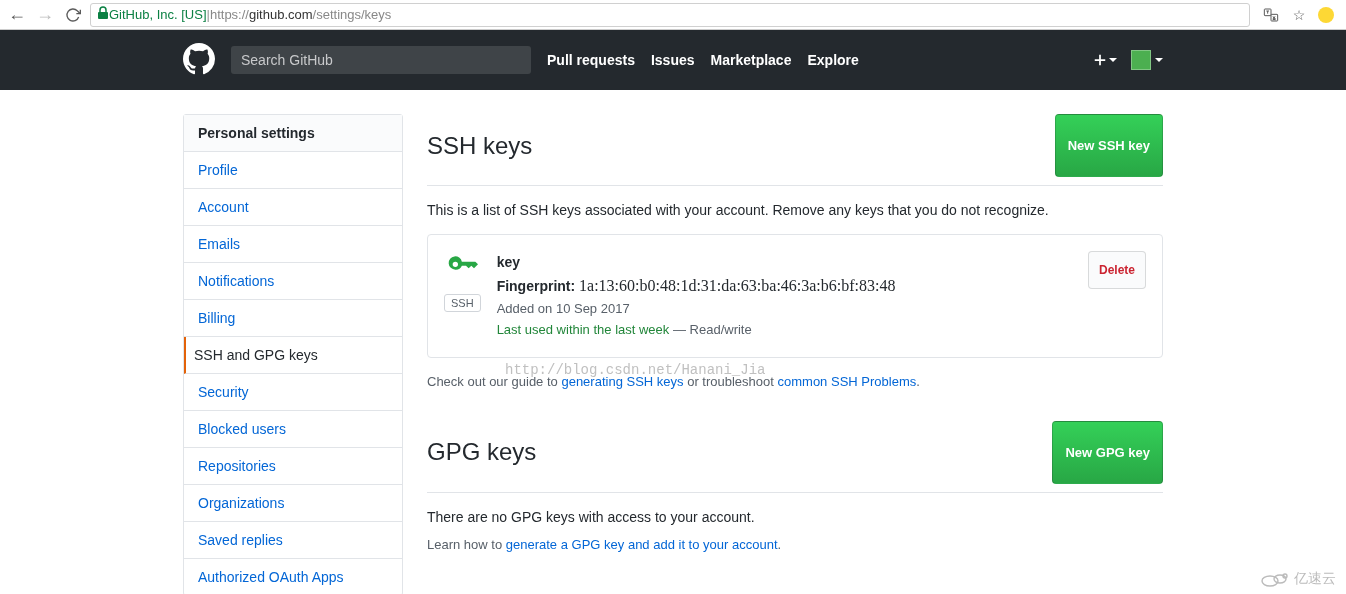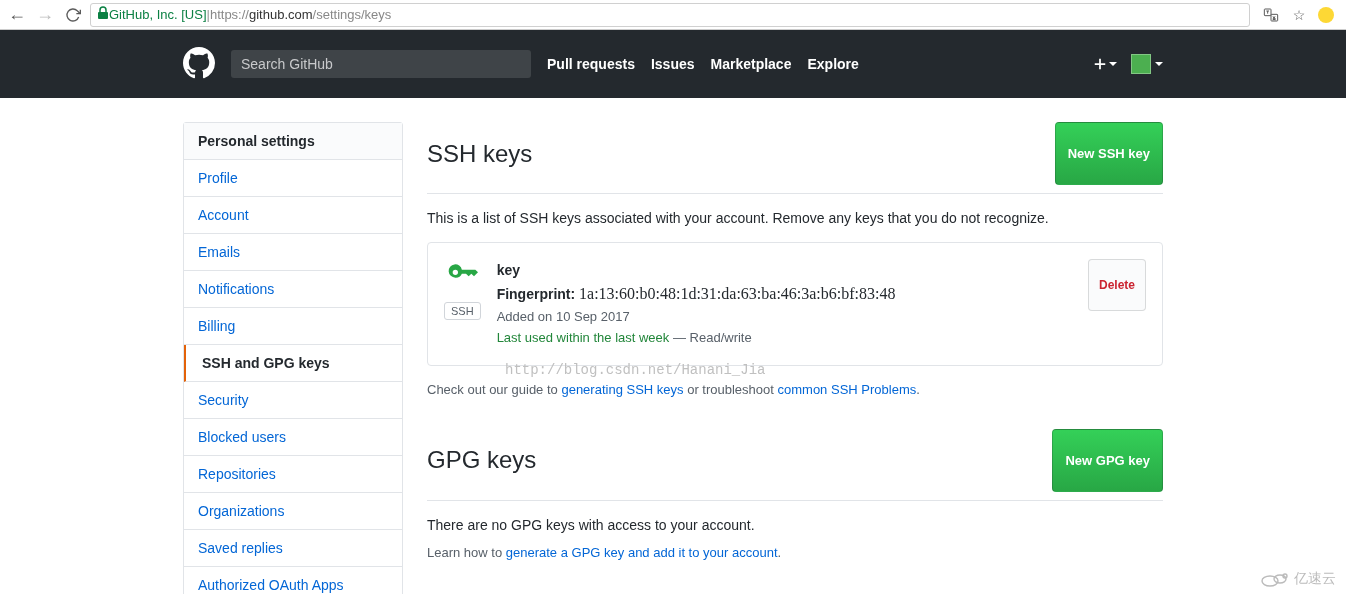--- a/index.html
+++ b/index.html
@@ -14,59 +14,59 @@
 .lock-icon { color: #0b8043; }
 .ev-badge { color: #0b8043; }
 .url-sep { color: #999; }
 .url-dark { color: #333; }
 .url-light { color: #888; }
 .chrome-icons { display: flex; align-items: center; gap: 10px; padding: 0 6px; }
 .chrome-icon { width: 18px; height: 18px; display: flex; align-items: center; justify-content: center; color: #5a5a5a; }
 .ext-dot { width: 16px; height: 16px; border-radius: 50%; background: #fdd835; }
 
 
-.gh-header { background: #24292e; height: 68px; display: flex; align-items: center; padding: 0 16px; color: rgba(255,255,255,0.75); }
+.gh-header { background: #24292e; height: 60px; display: flex; align-items: center; padding: 0 16px; color: rgba(255,255,255,0.75); }
 .gh-header-inner { width: 980px; margin: 0 auto; display: flex; align-items: center; gap: 16px; }
 .gh-logo { color: #fff; }
 .gh-search { background: #3f4448; border-radius: 3px; height: 28px; width: 300px; border: none; padding: 0 10px; color: #fff; font-size: 14px; }
 .gh-search::placeholder { color: #c8c9cb; }
 .gh-nav { display: flex; gap: 16px; font-weight: 600; font-size: 14px; color: #fff; align-items: center; }
 .gh-nav-item { cursor: pointer; }
 .gh-right { margin-left: auto; display: flex; align-items: center; gap: 14px; }
 .gh-plus { display: flex; align-items: center; gap: 2px; color: #fff; cursor: pointer; }
 .gh-avatar { width: 20px; height: 20px; background: #4caf50; border: 1px solid rgba(255,255,255,0.3); display: inline-block; }
 .gh-avatar-wrap { display: flex; align-items: center; gap: 4px; cursor: pointer; }
 .caret { width: 0; height: 0; border-left: 4px solid transparent; border-right: 4px solid transparent; border-top: 4px solid #fff; }
 
 
 .container { width: 980px; margin: 24px auto; display: flex; gap: 24px; }
 .sidebar { width: 220px; }
 .menu { border: 1px solid #e1e4e8; border-radius: 3px; list-style: none; }
 .menu-heading { padding: 10px 14px; font-size: 14px; font-weight: 600; color: #24292e; background: #fafbfc; border-bottom: 1px solid #e1e4e8; }
 .menu-item { padding: 10px 14px; border-bottom: 1px solid #e1e4e8; color: #0366d6; cursor: pointer; font-size: 14px; }
 .menu-item:last-child { border-bottom: none; }
-.menu-item.selected { color: #24292e; font-weight: 700; border-left: 2px solid #e36209; padding-left: 16px; cursor: default; }
+.menu-item.selected { color: #24292e; font-weight: 400; border-left: 2px solid #e36209; padding-left: 8px; cursor: default; }
 
 .main { flex: 1; }
 .subhead { display: flex; align-items: center; justify-content: space-between; border-bottom: 1px solid #e1e4e8; padding-bottom: 8px; margin-bottom: 16px; }
 .subhead h2 { font-size: 24px; font-weight: 400; }
 .btn-primary { background: #2ea44f; background: linear-gradient(#34d058, #28a745); border: 1px solid rgba(27,31,35,0.2); color: #fff; font-weight: 600; font-size: 13px; padding: 23px 12px; border-radius: 4px; cursor: pointer; }
 .lead { color: #24292e; margin-bottom: 16px; font-size: 14px; }
 
 .key-box { border: 1px solid #e1e4e8; border-radius: 4px; padding: 16px; display: flex; align-items: flex-start; gap: 16px; margin-bottom: 16px; }
 .key-icon-col { display: flex; flex-direction: column; align-items: center; gap: 8px; }
 .key-svg { color: #28a745; }
 .ssh-badge { border: 1px solid #d1d5da; border-radius: 3px; padding: 2px 6px; font-size: 11px; color: #586069; }
 .key-details { flex: 1; line-height: 1.6; font-size: 14px; }
 .key-title { font-weight: 600; }
 .fingerprint-label { font-weight: 700; }
 .fingerprint { font-family: Liberation Serif, serif; font-size: 16px; }
 .key-meta { color: #586069; font-size: 13px; }
 .last-used { color: #22863a; }
-.btn-danger { background: #fafbfc; border: 1px solid rgba(27,31,35,0.15); color: #cb2431; font-weight: 600; font-size: 12px; padding: 18px 10px; border-radius: 4px; cursor: pointer; }
+.btn-danger { background: #fafbfc; border: 1px solid rgba(27,31,35,0.15); color: #cb2431; font-weight: 600; font-size: 12px; padding: 11px 10px; border-radius: 4px; cursor: pointer; }
 
 .note { color: #586069; font-size: 13px; margin-bottom: 32px; }
 .note a, .lead a, .gpg-learn a { color: #0366d6; cursor: pointer; }
 .gpg-empty { color: #24292e; margin-bottom: 12px; font-size: 14px; }
 .gpg-learn { color: #586069; font-size: 13px; }
 
 .watermark { position: absolute; left: 505px; top: 362px; color: #c0c0c0; font-family: Courier, monospace; font-size: 14px; pointer-events: none; }
 .corner-logo { position: fixed; right: 10px; bottom: 6px; color: #bbb; font-size: 14px; display: flex; align-items: center; gap: 4px; }
 </style>
 </head>

